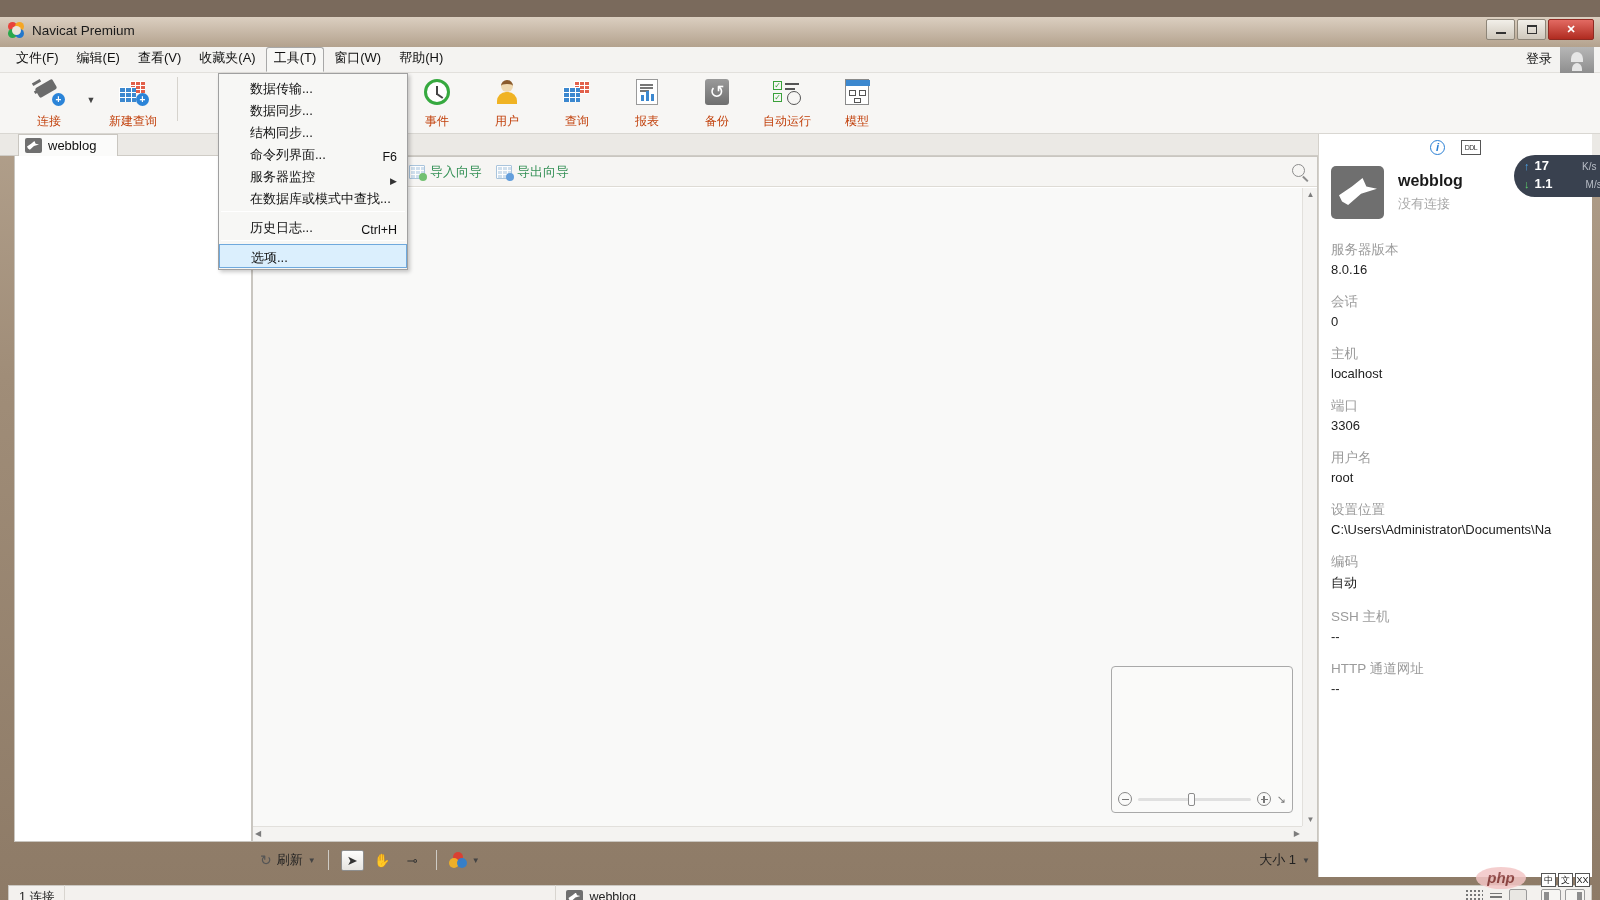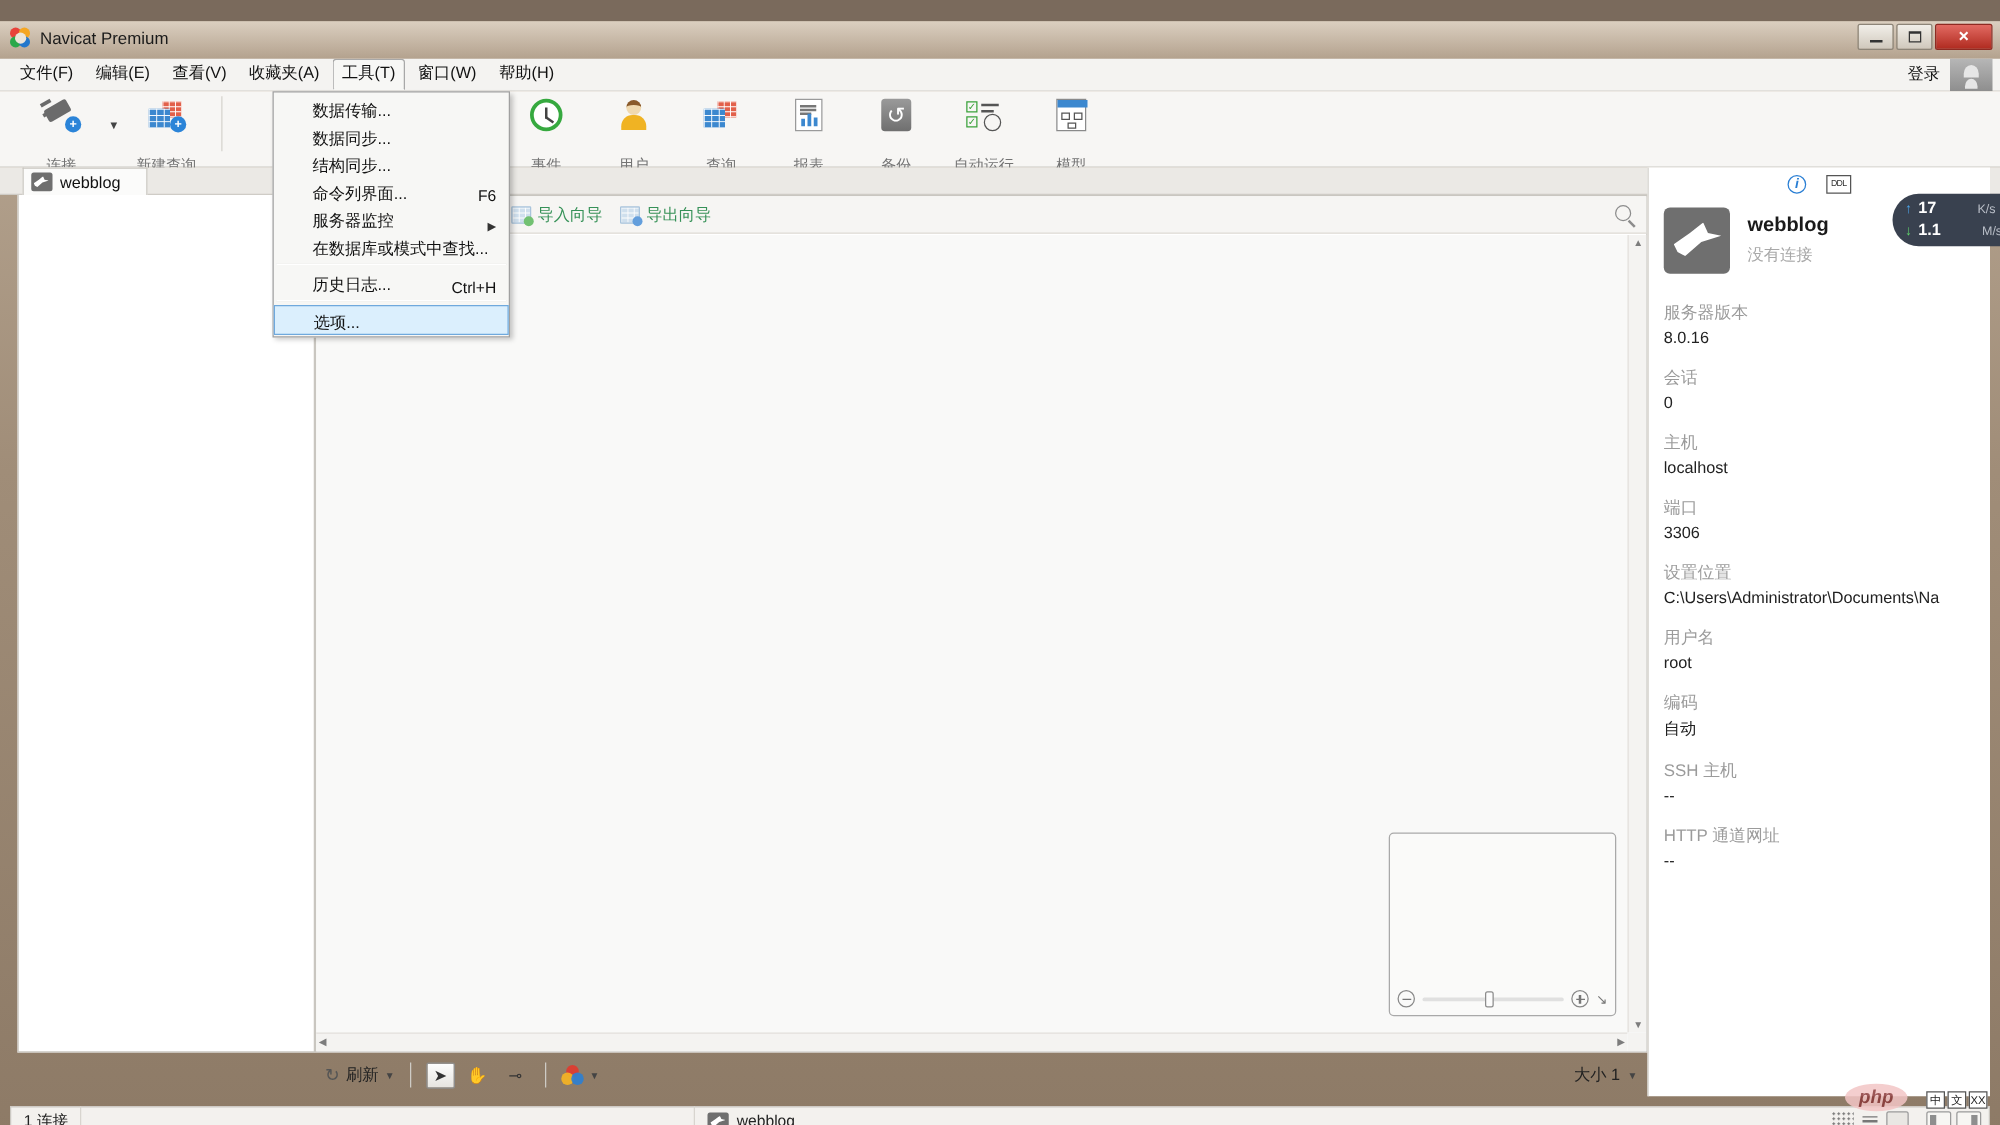--- a/index.html
+++ b/index.html
@@ -59,21 +59,21 @@
     box-shadow: 0 10px 0 -1px #e6e6e6;
   }
 
   
   .toolbar {
     position: absolute; left: 0; top: 56px; width: 1600px; height: 61px;
     background: #f7f6f4; border-bottom: 1px solid #d9d7d2;
     display: flex; align-items: flex-start; padding-left: 14px; gap: 0px;
   }
   .tbtn { width: 70px; display:flex; flex-direction: column; align-items: center; padding-top: 4px; }
-  .tbtn .lbl { font-size: 12px; color: #737373; margin-top: 17px; }
+  .tbtn .lbl { font-size: 12px; color: #c2410c; margin-top: 6px; }
   .tbtn .ico { height: 30px; display:flex; align-items:center; justify-content:center; }
   .tb-sep { width: 1px; height: 44px; background: #d6d3cd; margin: 4px 9px 0 9px; }
   .tb-caret { align-self: flex-start; margin-top: 22px; width: 14px; text-align:center; font-size: 9px; color: #444; }
 
   .icon-plug { position: relative; width: 30px; height: 26px; }
   .icon-plug .body { position:absolute; left:2px; top:4px; width:20px;height:11px;background:#6b6b6b; transform: rotate(-30deg); border-radius:2px;}
   .icon-plug .prong { position:absolute; left:-2px; top:2px; width:9px;height:3px;background:#6b6b6b; transform: rotate(-30deg);}
   .icon-plug .prong2 { position:absolute; left:0px; top:10px; width:9px;height:3px;background:#6b6b6b; transform: rotate(-30deg);}
   .badge-plus { position:absolute; right:-1px; bottom:-1px; width:13px;height:13px;border-radius:50%;background:#2b84d8; color:#fff; font-size:10px; line-height:13px; text-align:center; font-weight:bold;}
   .grid-ico { position: relative; width: 30px; height: 26px; }
@@ -508,26 +508,26 @@
       </div>
       <div class="sb-field">
         <div class="sb-lab">主机</div>
         <div class="sb-val">localhost</div>
       </div>
       <div class="sb-field">
         <div class="sb-lab">端口</div>
         <div class="sb-val">3306</div>
       </div>
       <div class="sb-field">
+        <div class="sb-lab">用户名</div>
+        <div class="sb-val">root</div>
+      </div>
+      <div class="sb-field">
         <div class="sb-lab">设置位置</div>
         <div class="sb-val">C:\Users\Administrator\Documents\Na</div>
-      </div>
-      <div class="sb-field">
-        <div class="sb-lab">用户名</div>
-        <div class="sb-val">root</div>
       </div>
       <div class="sb-field">
         <div class="sb-lab">编码</div>
         <div class="sb-val">自动</div>
       </div>
       <div class="sb-field">
         <div class="sb-lab">SSH 主机</div>
         <div class="sb-val">--</div>
       </div>
       <div class="sb-field">

